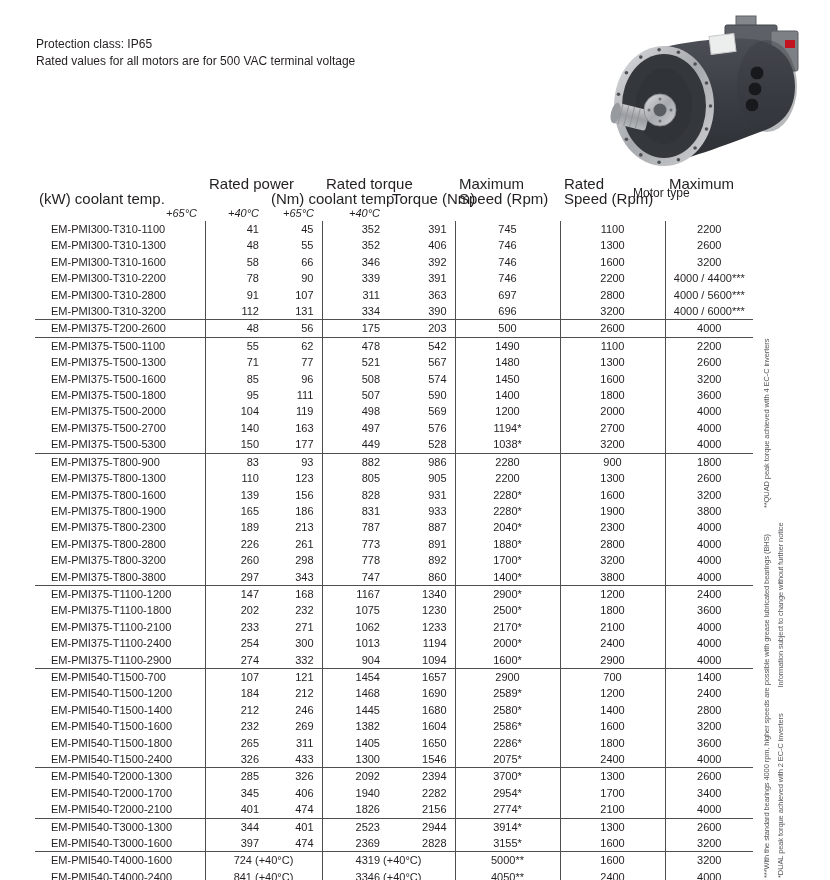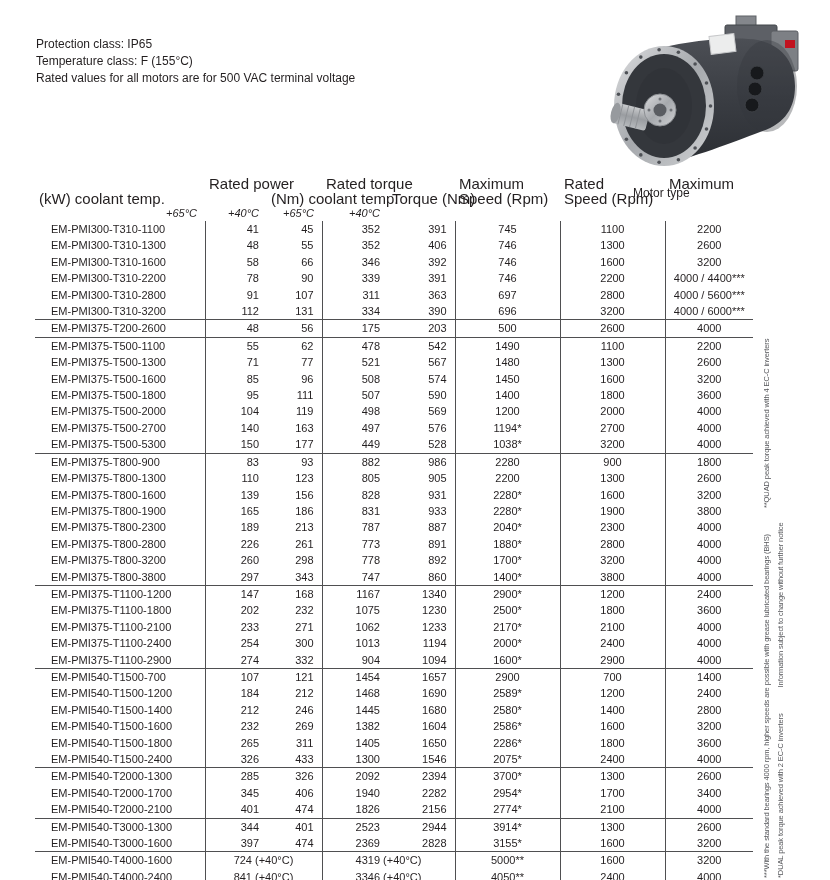--- a/index.html
+++ b/index.html
@@ -25,21 +25,20 @@
          color:#55565a;white-space:nowrap;transform-origin:0 100%;transform:rotate(-90deg);}
   .vnote .gap{display:inline-block;width:26px;}
   #vnote1{left:772px;top:868px;}
   #vnote2{left:786px;top:868px;}
 </style>
 </head>
 <body>
 
 <div class="info">
   <div>Protection class: IP65</div>
-  <div>Temperature class: F (155°C)</div>
   <div>Rated values for all motors are for 500 VAC terminal voltage</div>
 </div>
 
 <div class="motor">
   <svg width="226" height="158" viewBox="0 0 226 158">
     <defs>
       <linearGradient id="bodyg" x1="0" y1="0" x2="0" y2="1">
         <stop offset="0" stop-color="#4c4f55"></stop>
           <stop offset="0.45" stop-color="#3b3e44"></stop>
           <stop offset="1" stop-color="#2b2e33"></stop>

